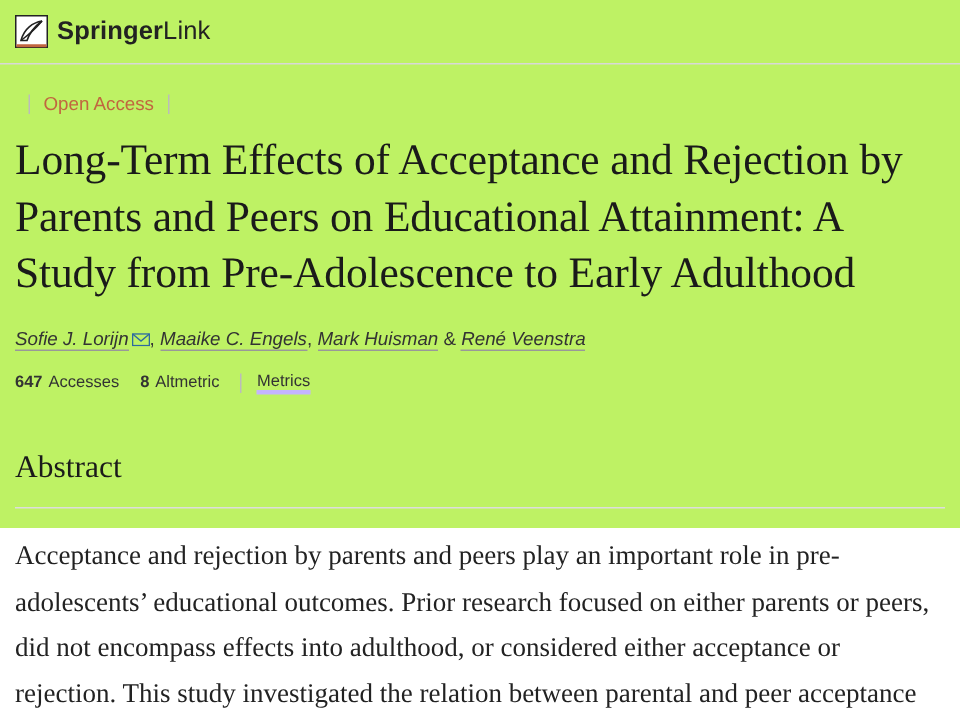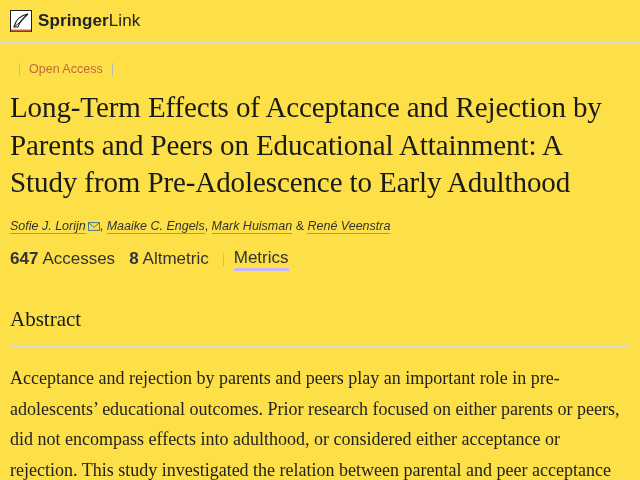--- a/index.html
+++ b/index.html
@@ -9,23 +9,23 @@
   }
   body {
     width: 640px;
     height: 480px;
     overflow: hidden;
     font-family: "Liberation Sans", sans-serif;
     color: #222222;
   }
   .page {
     width: 640px;
-    height: 480px;
+    height: 352px;
     position: relative;
-    background: #fde047;
+    background: #bef264;
   }
 
   
   .header {
     height: 43px;
     border-bottom: 1px solid #d8d8d8;
     display: flex;
     align-items: center;
     padding-left: 10px;
     box-sizing: border-box;
@@ -133,21 +133,21 @@
     background: #bbbbbb;
     margin: 0 8px;
   }
   .cite-link {
     color: #333333;
     border-bottom: 1px solid #999999;
   }
 
   .metrics-line {
     margin-top: 11px;
-    font-size: 17px;
+    font-size: 11px;
     color: #333333;
     display: flex;
     align-items: center;
   }
   .metrics-line .num {
     font-weight: bold;
     margin-right: 4px;
   }
   .metrics-line .item { margin-right: 14px; }
   .metrics-line .vsep {

